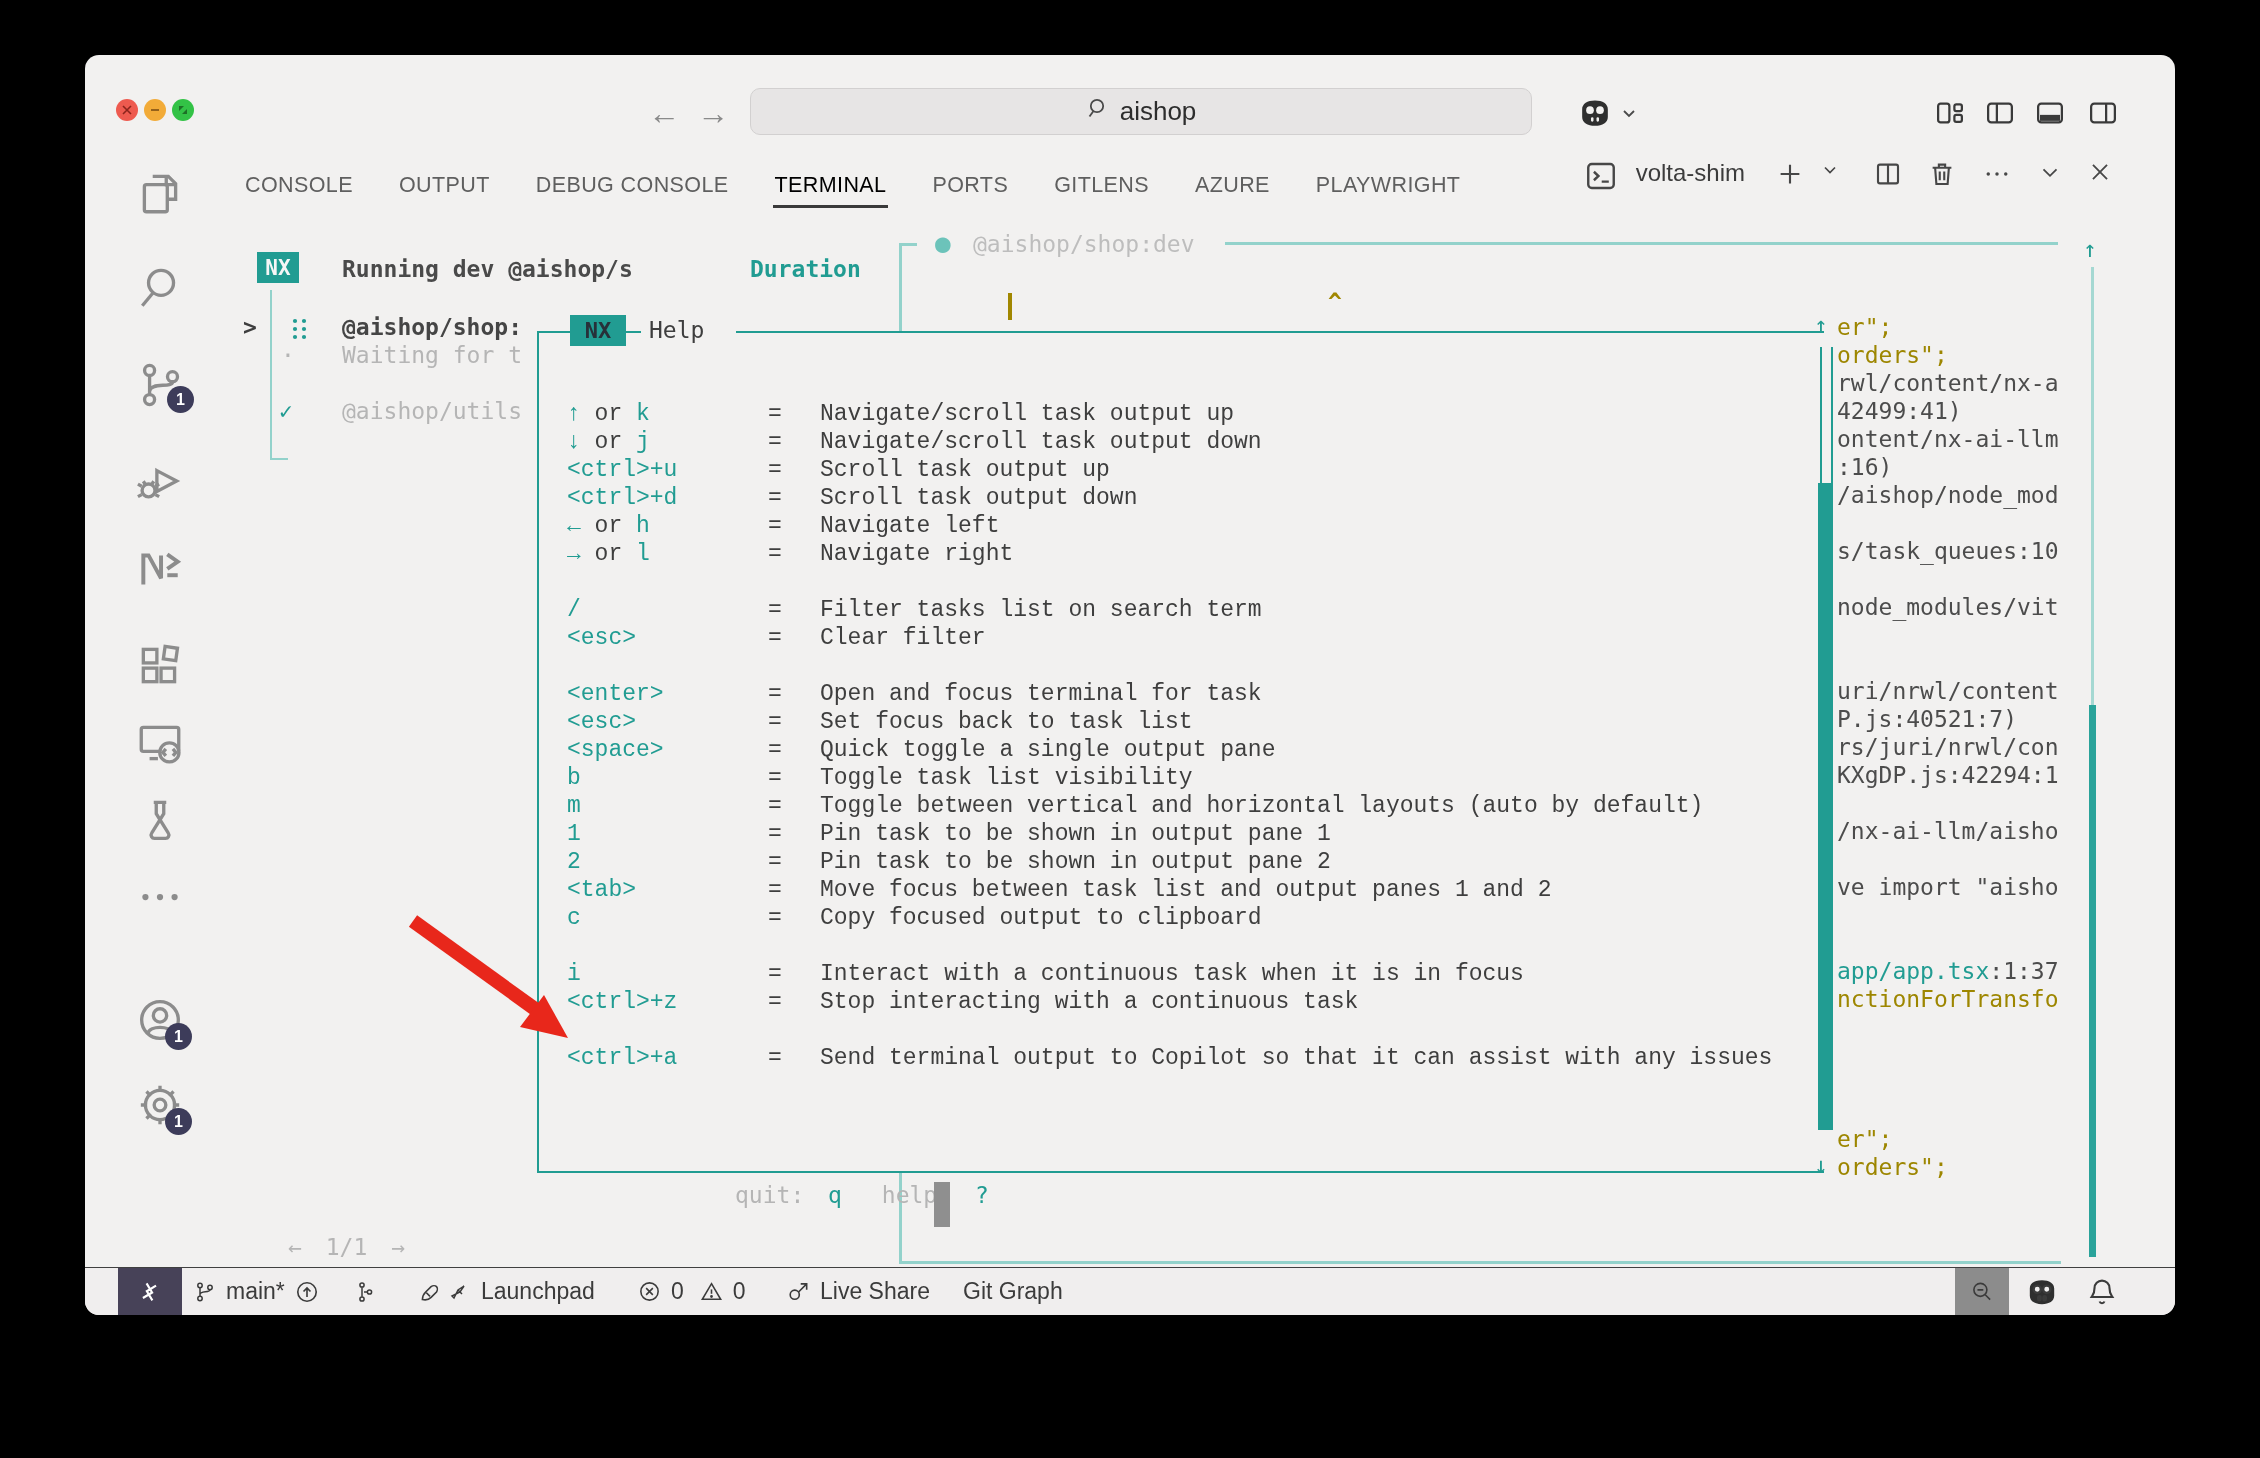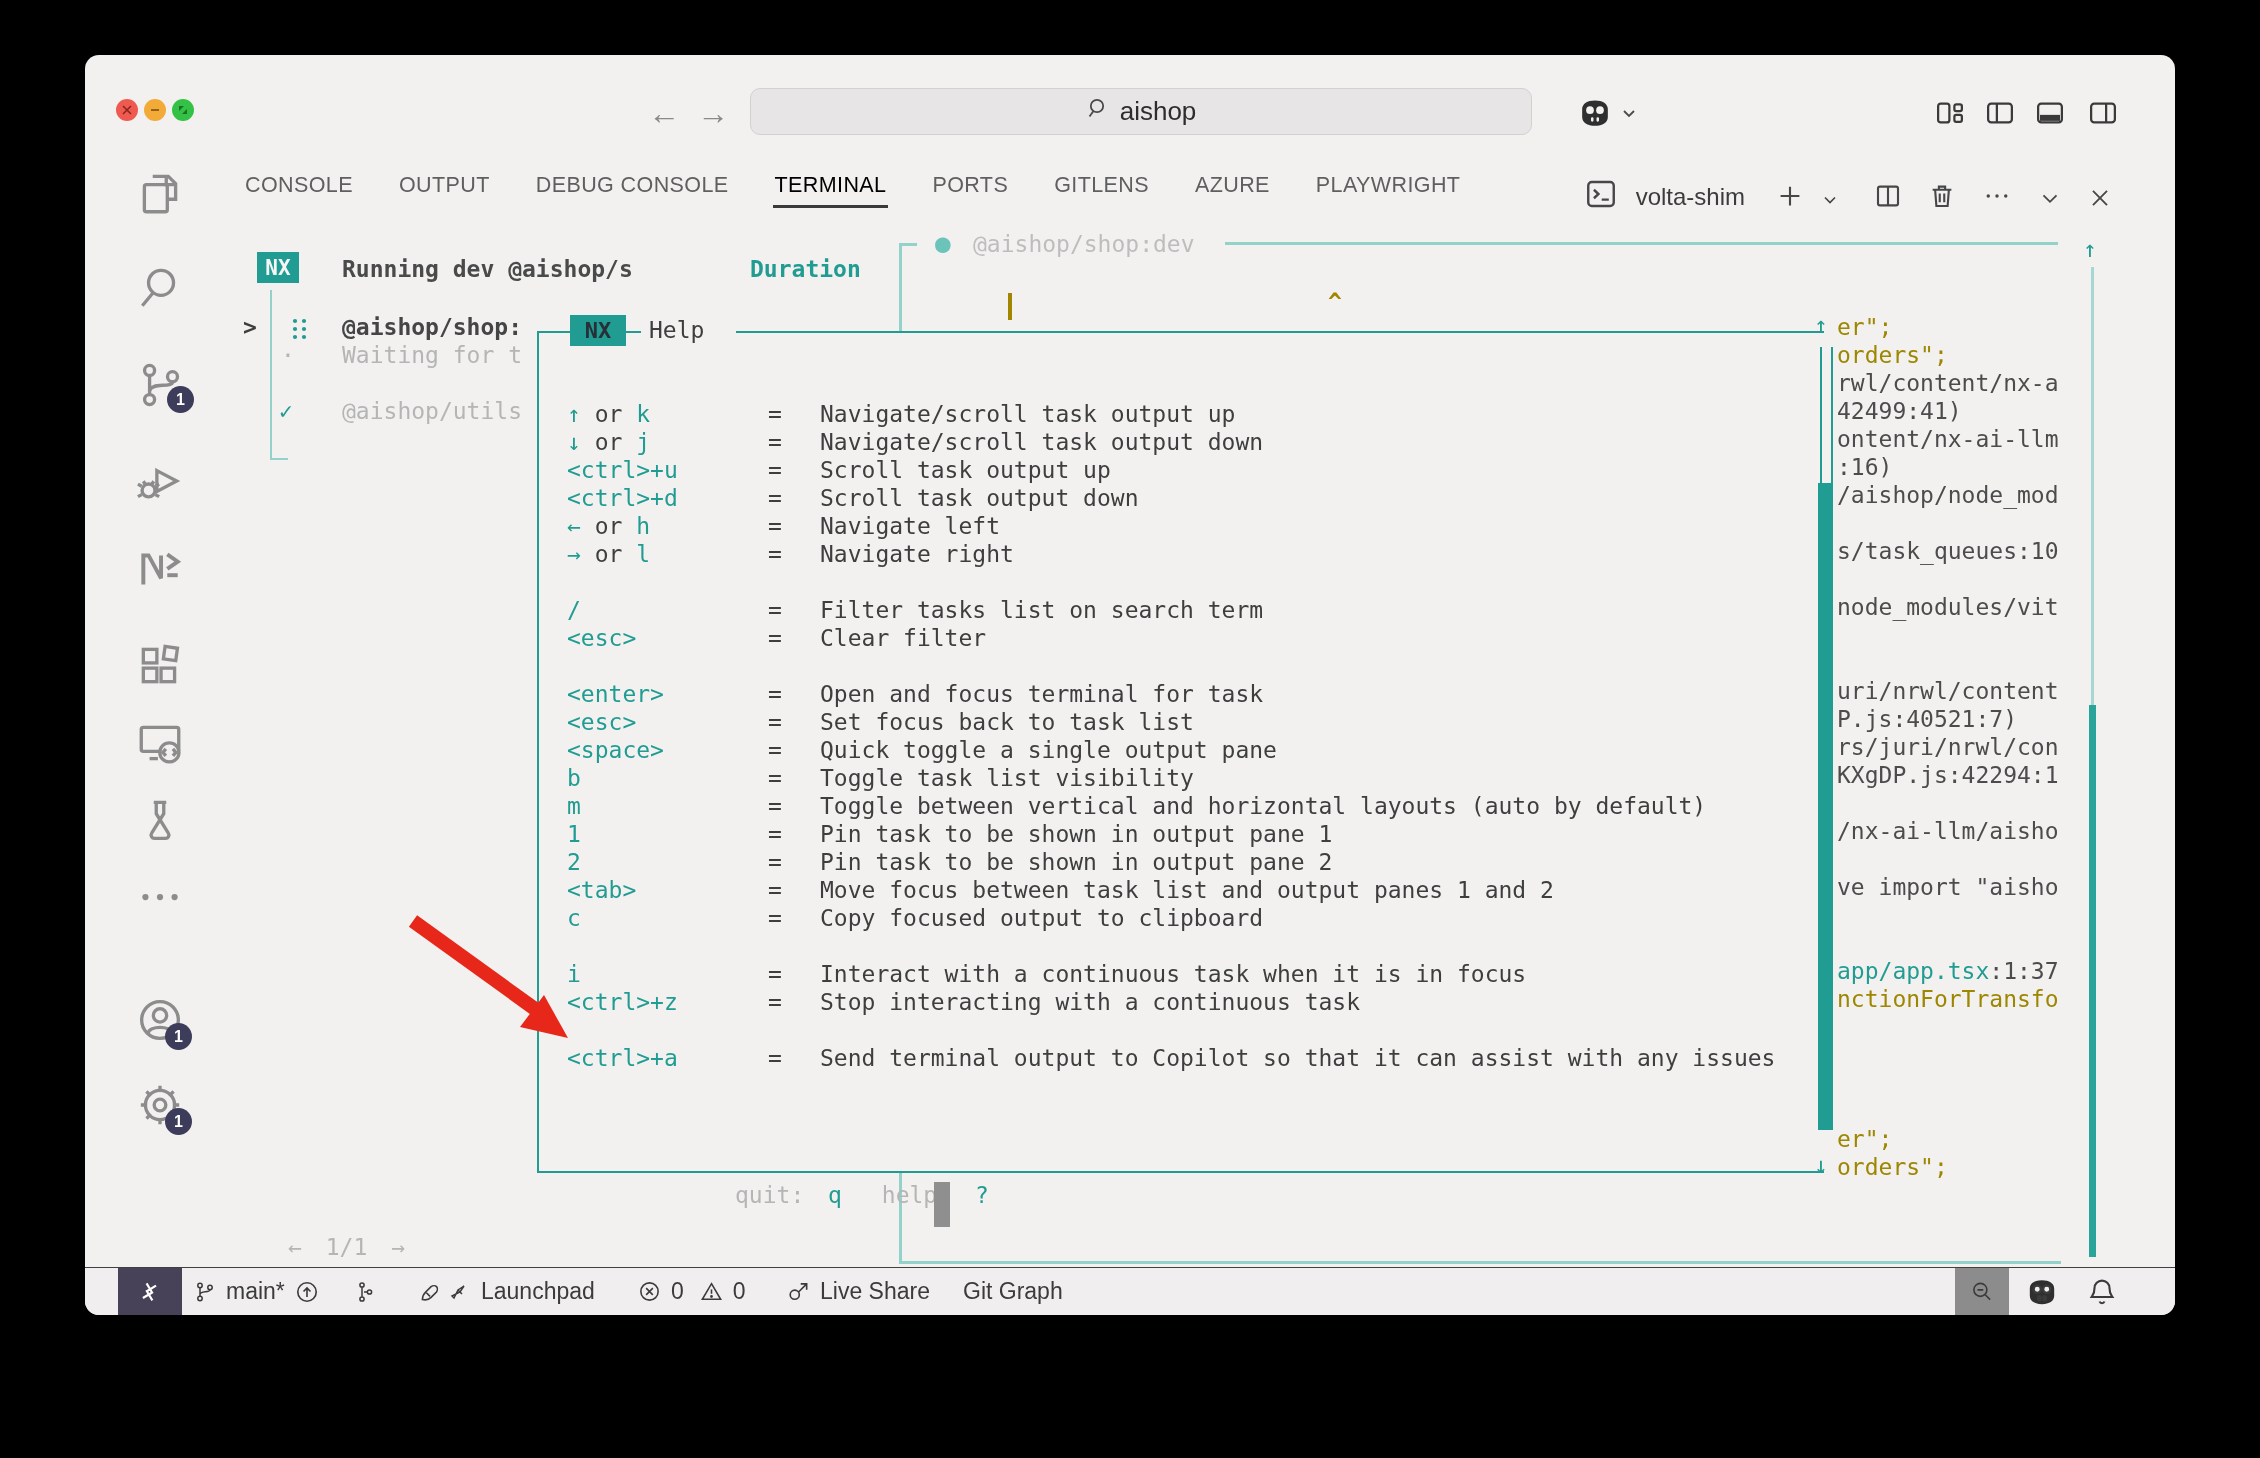--- a/index.html
+++ b/index.html
@@ -9,36 +9,36 @@
   
   .tl{position:absolute;top:44px;width:22px;height:22px;border-radius:50%;display:flex;align-items:center;justify-content:center;}
   .tl svg{display:block;}
   .searchbox{position:absolute;left:665px;top:33px;width:780px;height:45px;background:#e7e5e5;border:1px solid #d2d0d0;border-radius:10px;display:flex;align-items:center;justify-content:center;gap:10px;color:#2d2d2d;font-size:26px;}
   .titleicon svg{stroke:#3a3a3a;fill:none;stroke-width:1.8;}
   
   .tabs{position:absolute;left:160px;top:104px;display:flex;gap:46px;height:52px;align-items:center;}
   .tab{font-size:21.5px;letter-spacing:.4px;color:#5f5f5f;position:relative;cursor:default;}
   .tab.active{color:#000000;}
   .tab.active::after{content:"";position:absolute;left:-2px;right:-2px;bottom:-10px;height:3px;background:#3a3a3a;}
-  .pcontrols{position:absolute;right:62px;top:104px;height:52px;display:flex;align-items:flex-end;gap:24px;color:#3c3c3c;}
+  .pcontrols{position:absolute;right:62px;top:104px;height:52px;display:flex;align-items:flex-start;gap:24px;color:#3c3c3c;}
   .pcontrols svg{stroke:#474747;fill:none;stroke-width:1.7;display:block;}
   
   .abar{position:absolute;left:0;top:95px;width:150px;bottom:47px;}
   .aicon{position:absolute;left:50px;width:50px;height:50px;}
   .aicon svg{stroke:#8c8c8c;fill:none;stroke-width:1.6;width:100%;height:100%;}
   .badge{position:absolute;width:27px;height:27px;border-radius:50%;background:#3d3c5a;color:#fff;font-size:16px;font-weight:bold;display:flex;align-items:center;justify-content:center;}
   
   .t{font-family:"DejaVu Sans Mono",monospace;font-size:23px;line-height:28px;color:#3e3e3e;}
   .ca{color:#219c92;}
   .ct{color:#3e3e3e;}
   .co{color:#9d8600;}
   .cd{color:#4c4c4c;}
   .cdim{color:#b5b5b5;}
   .nxbadge{background:#219c92;display:flex;align-items:center;justify-content:center;font-weight:bold;}
-  .hrow{position:relative;height:28px;}
+  .hrow{position:relative;height:28px;font-family:Liberation Mono, monospace;}
   .hk{position:absolute;left:0;white-space:pre;}
   .he{position:absolute;left:201px;}
   .hd{position:absolute;left:253px;white-space:pre;}
   .rline{height:28px;white-space:pre;}
   .teal-line{background:#93d2cb;}
   .helpbox{position:absolute;left:452px;top:276px;width:1285px;height:838px;background:#f2f1f0;border-left:2.5px solid #219c92;border-top:2.5px solid #219c92;border-bottom:2.5px solid #219c92;z-index:2;}
   
   .sbar{position:absolute;left:0;right:0;bottom:0;height:47px;background:#f0eeee;border-top:1px solid #404040;color:#3b3b3b;font-size:23px;}
   .sbar svg{stroke:#3b3b3b;fill:none;stroke-width:1.5;display:block;}
   .sgroup{position:absolute;top:0;height:47px;display:flex;align-items:center;gap:9px;}

